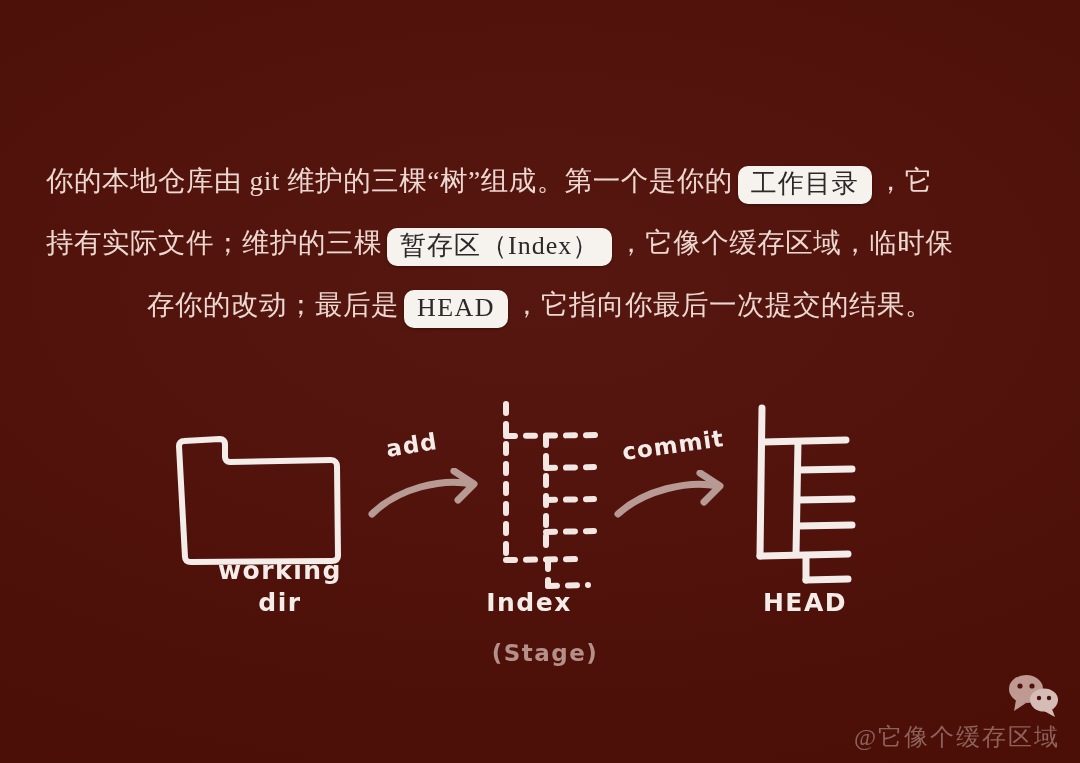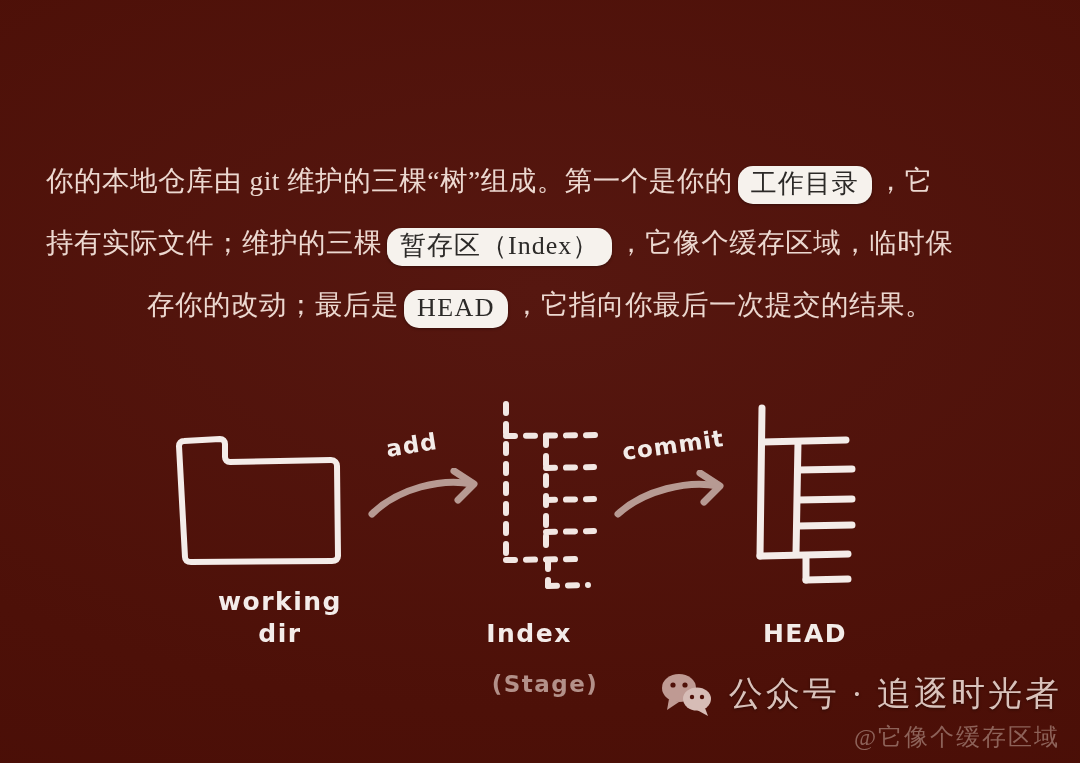--- a/index.html
+++ b/index.html
@@ -40,40 +40,39 @@
     letter-spacing:.5px;
   }
   .para .ln{display:block;white-space:nowrap;}
   .para .ln.l1{text-align:left;}
   .para .ln.l2{text-align:left;}
   .para .ln.l3{text-align:center;}
   .chip{
     display:inline-block;
     background:#f6f2ed;
     color:#2c2a28;
-    border-radius:15px;
+    border-radius:10px;
     padding:3px 13px 5px 13px;
     margin:0 5px;
     line-height:1.15;
     font-size:26px;
     vertical-align:-2px;
     box-shadow:0 1px 3px rgba(0,0,0,.35);
     letter-spacing:1px;
   }
   .chip.mono{font-family:"Liberation Serif","DejaVu Serif",serif;letter-spacing:1.5px;}
 
   
   .diagram{position:absolute;left:0;top:390px;width:1080px;height:290px;}
   .node{position:absolute;}
   .hand{
     font-family:"DejaVu Sans",sans-serif;
     font-weight:700;
     color:#f3ece9;
     letter-spacing:1.5px;
-    margin-top:31px;
   }
   .hand.sub{color:#b39089;}
   .label-wd{
     position:absolute;left:180px;top:165px;width:200px;
     text-align:center;font-size:25px;line-height:32px;
   }
   .label-index{
     position:absolute;left:444px;top:198px;width:170px;
     text-align:center;font-size:25px;
   }
@@ -194,17 +193,16 @@
         <circle cx="14" cy="13" r="2.6" fill="#4f1109"></circle>
         <circle cx="26" cy="13" r="2.6" fill="#4f1109"></circle>
       </g>
       <g fill="#d6bcb6">
         <ellipse cx="38" cy="27" rx="14" ry="11.5"></ellipse>
         <path d="M46 36 L 49 44 L 38 38 Z"></path>
         <circle cx="33" cy="25" r="2.2" fill="#4f1109"></circle>
         <circle cx="43" cy="25" r="2.2" fill="#4f1109"></circle>
       </g>
     </svg>
-    <div class="wm-txt">公众号 · 追逐时光者</div>
   </div>
   <div class="wm-sub">@它像个缓存区域</div>
 
 </div>
 
 </body></html>

